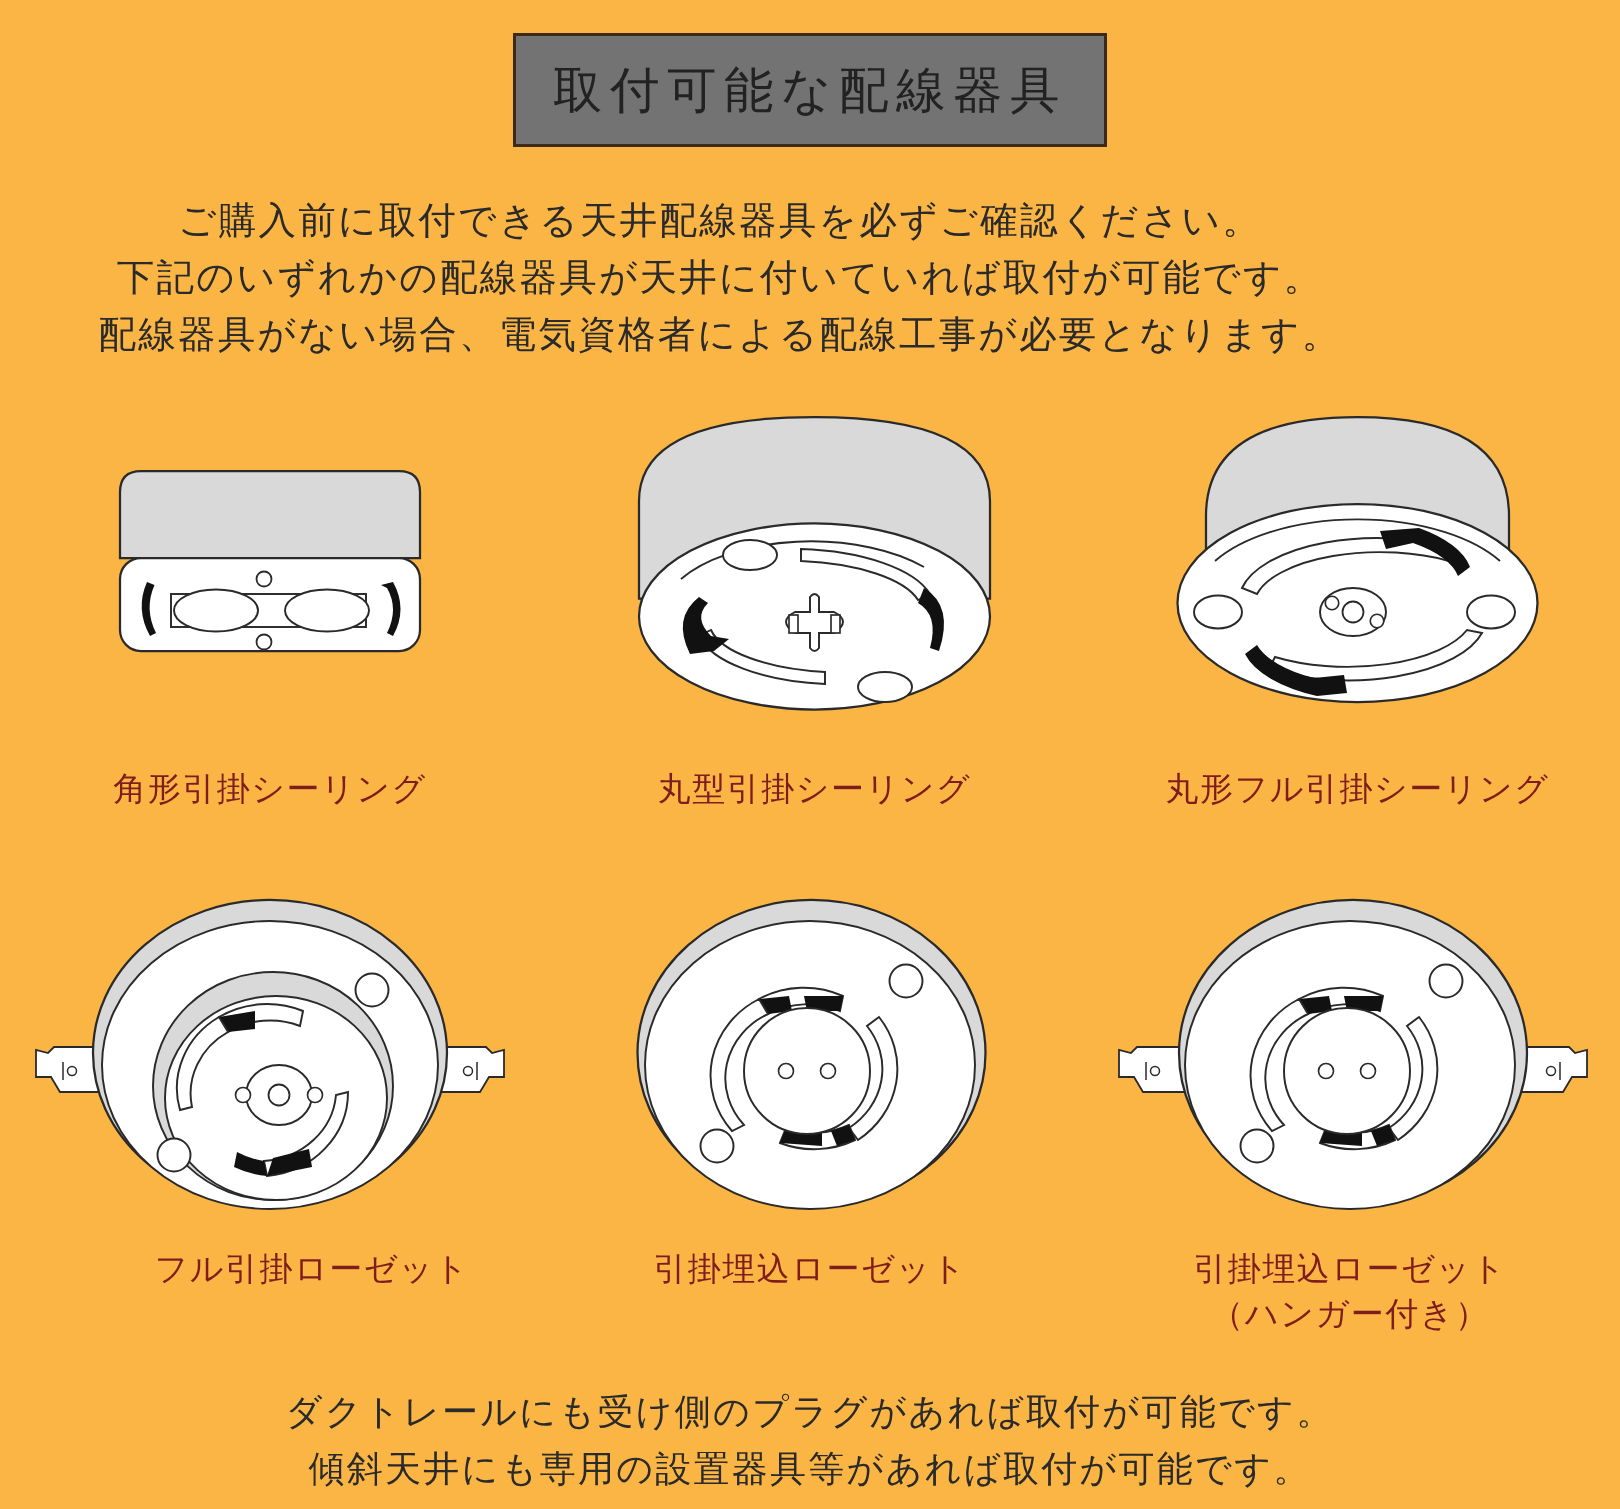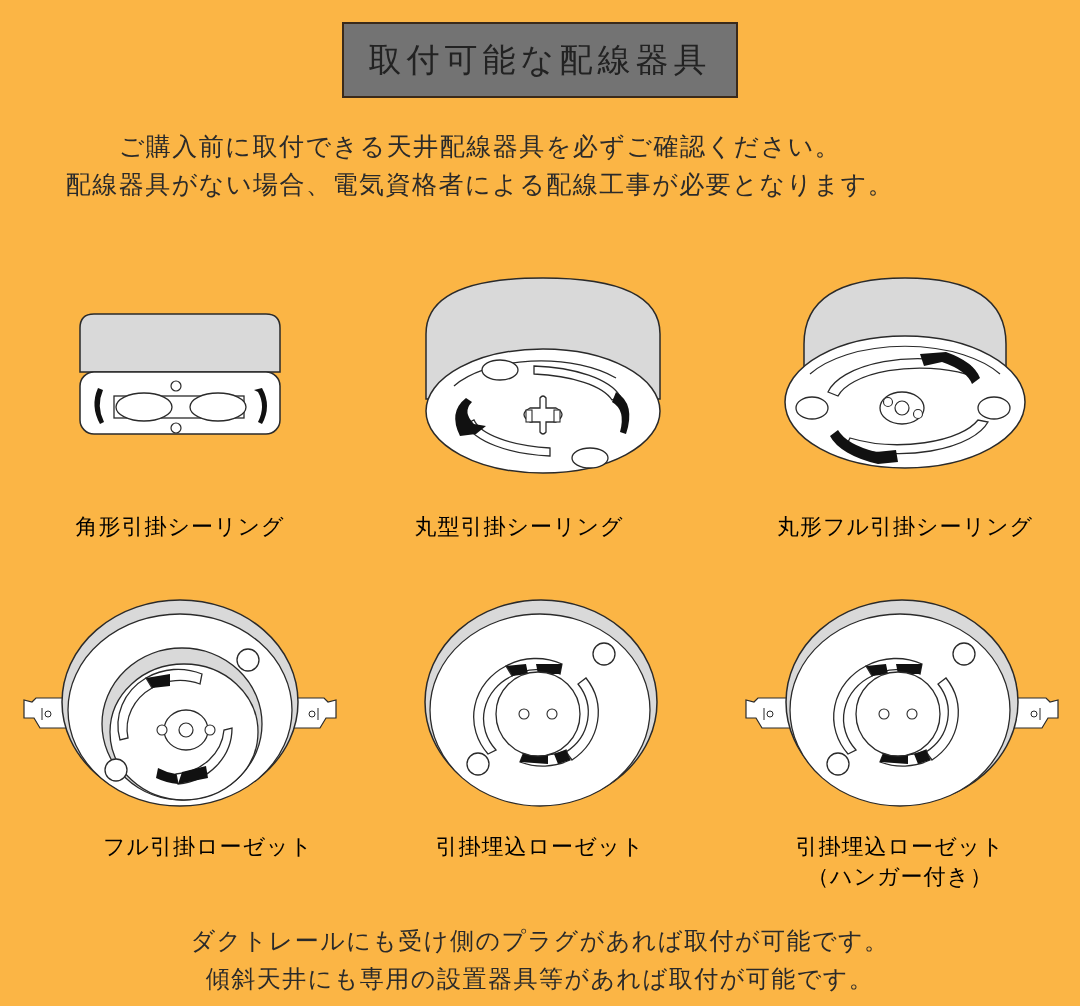--- a/index.html
+++ b/index.html
@@ -3,33 +3,34 @@
 <meta charset="utf-8">
 <style>
   html,body{margin:0;padding:0;}
   body{width:1080px;height:1006px;background:#fbb545;position:relative;overflow:hidden;
        font-family:"DejaVu Sans","Liberation Sans",sans-serif;color:#2a2a2a;}
   .title-box{position:absolute;left:342px;top:22px;width:396px;height:76px;background:#737373;
        border:2px solid #3a2a1a;box-sizing:border-box;display:flex;align-items:center;justify-content:center;}
   .title-box span{font-size:33px;letter-spacing:5px;color:#222;}
   .intro{position:absolute;left:0;top:128px;width:960px;text-align:center;font-size:25px;line-height:38px;letter-spacing:1.5px;color:#2a2a2a;}
   .fig{position:absolute;}
-  .label{position:absolute;font-size:22px;line-height:30px;text-align:center;color:#000000;letter-spacing:1px;white-space:nowrap;}
+  .label{position:absolute;font-size:22px;line-height:30px;text-align:center;color:#7f1d1d;letter-spacing:1px;white-space:nowrap;}
   .footer{position:absolute;left:0;top:922px;width:1080px;text-align:center;font-size:24px;line-height:38px;letter-spacing:1.5px;color:#2a2a2a;}
   svg{display:block;}
 </style>
 </head>
 <body>
 
 <div class="title-box">
   <span>取付可能な配線器具</span>
 </div>
 
 <div class="intro">
   <div>ご購入前に取付できる天井配線器具を必ずご確認ください。</div>
+  <div>下記のいずれかの配線器具が天井に付いていれば取付が可能です。</div>
   <div>配線器具がない場合、電気資格者による配線工事が必要となります。</div>
 </div>
 
 <div class="fig" style="left:78px;top:312px;">
   <svg width="204" height="126" viewBox="0 0 204 126">
     <path d="M2 60 L2 16 Q2 2 16 2 L188 2 Q202 2 202 16 L202 60 Z" fill="#d9d9d9" stroke="#2a2a2a" stroke-width="1.5"></path>
     <rect x="2" y="60" width="200" height="62" rx="14" fill="#fff" stroke="#2a2a2a" stroke-width="1.5"></rect>
     <rect x="36" y="84" width="130" height="22" fill="#fff" stroke="#2a2a2a" stroke-width="1.3"></rect>
     <ellipse cx="66" cy="95" rx="28" ry="14" fill="#fff" stroke="#2a2a2a" stroke-width="1.3"></ellipse>
     <ellipse cx="140" cy="95" rx="28" ry="14" fill="#fff" stroke="#2a2a2a" stroke-width="1.3"></ellipse>
@@ -50,21 +51,21 @@
     <path d="M130 182 A96 40 0 0 1 46 150 L54 146 A90 34 0 0 0 130 174 Z" fill="#fff" stroke="#2a2a2a" stroke-width="1.3"></path>
     <ellipse cx="80" cy="96" rx="18" ry="10" fill="#fff" stroke="#2a2a2a" stroke-width="1.3"></ellipse>
     <ellipse cx="170" cy="184" rx="18" ry="10" fill="#fff" stroke="#2a2a2a" stroke-width="1.3"></ellipse>
     <path d="M46 124 Q28 138 40 162 L56 160 L66 152 L54 150 Q42 138 52 128 Z" fill="#111"></path>
     <path d="M196 118 Q216 130 206 160 L200 158 Q206 136 192 128 Z" fill="#111"></path>
     <path d="M110 134 L120 134 L120 124 Q123 120 126 124 L126 134 L136 134 Q148 140 136 148 L126 148 L126 158 Q123 162 120 158 L120 148 L110 148 Q98 140 110 134 Z" fill="#fff" stroke="#2a2a2a" stroke-width="1.3"></path>
     <rect x="106" y="136" width="6" height="12" fill="#fff" stroke="#2a2a2a" stroke-width="1.1"></rect>
     <rect x="134" y="136" width="6" height="12" fill="#fff" stroke="#2a2a2a" stroke-width="1.1"></rect>
   </svg>
 </div>
-<div class="label" style="left:384px;top:512px;width:270px;">丸型引掛シーリング</div>
+<div class="label" style="left:408px;top:512px;width:270px;">丸型引掛シーリング</div>
 
 <div class="fig" style="left:780px;top:274px;">
   <svg width="250" height="200" viewBox="0 0 250 200">
     <path d="M24 70 Q24 4 125 4 Q226 4 226 70 L226 110 L24 110 Z" fill="#d9d9d9" stroke="#2a2a2a" stroke-width="1.5"></path>
     <ellipse cx="125" cy="128" rx="120" ry="66" fill="#fff" stroke="#2a2a2a" stroke-width="1.5"></ellipse>
     <path d="M30 100 A110 56 0 0 1 220 100" fill="none" stroke="#2a2a2a" stroke-width="1.2"></path>
     <path d="M48 118 A92 42 0 0 1 190 92 L186 100 A84 36 0 0 0 58 122 Z" fill="#fff" stroke="#2a2a2a" stroke-width="1.3"></path>
     <path d="M208 148 A92 42 0 0 1 66 172 L70 164 A84 36 0 0 0 198 146 Z" fill="#fff" stroke="#2a2a2a" stroke-width="1.3"></path>
     <path d="M140 80 L166 78 A92 42 0 0 1 200 104 L192 110 A84 36 0 0 0 162 88 L144 92 Z" fill="#111"></path>
     <path d="M50 162 A92 42 0 0 0 98 190 L118 188 L116 176 L96 178 A84 36 0 0 1 58 156 Z" fill="#111"></path>

